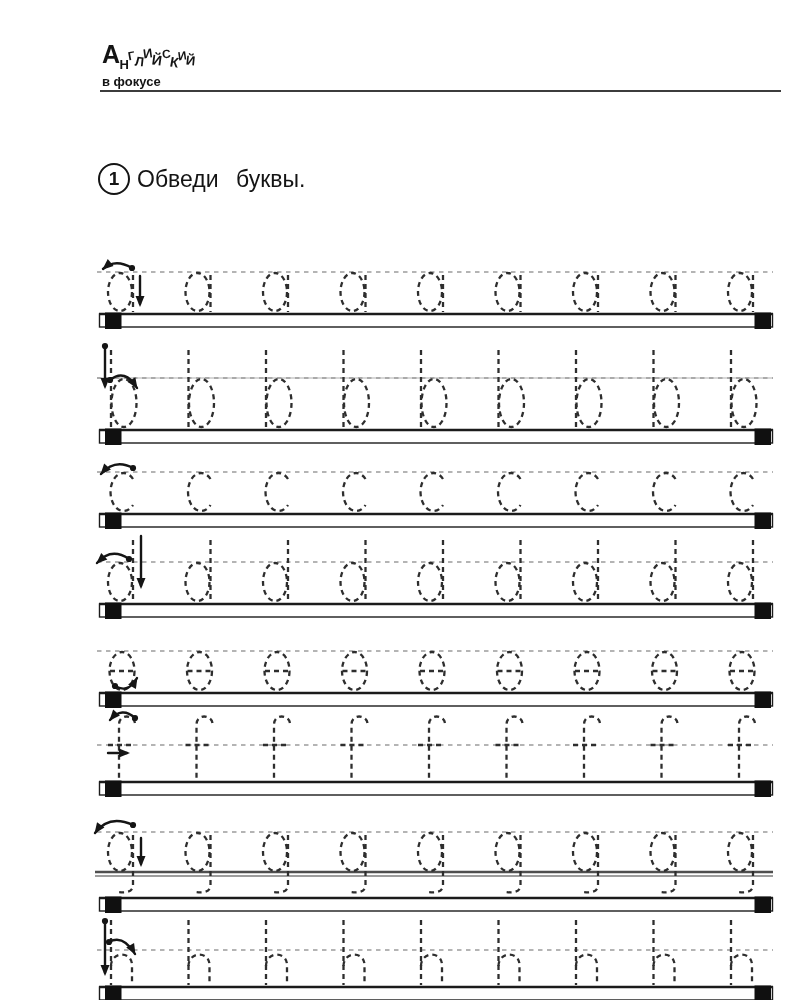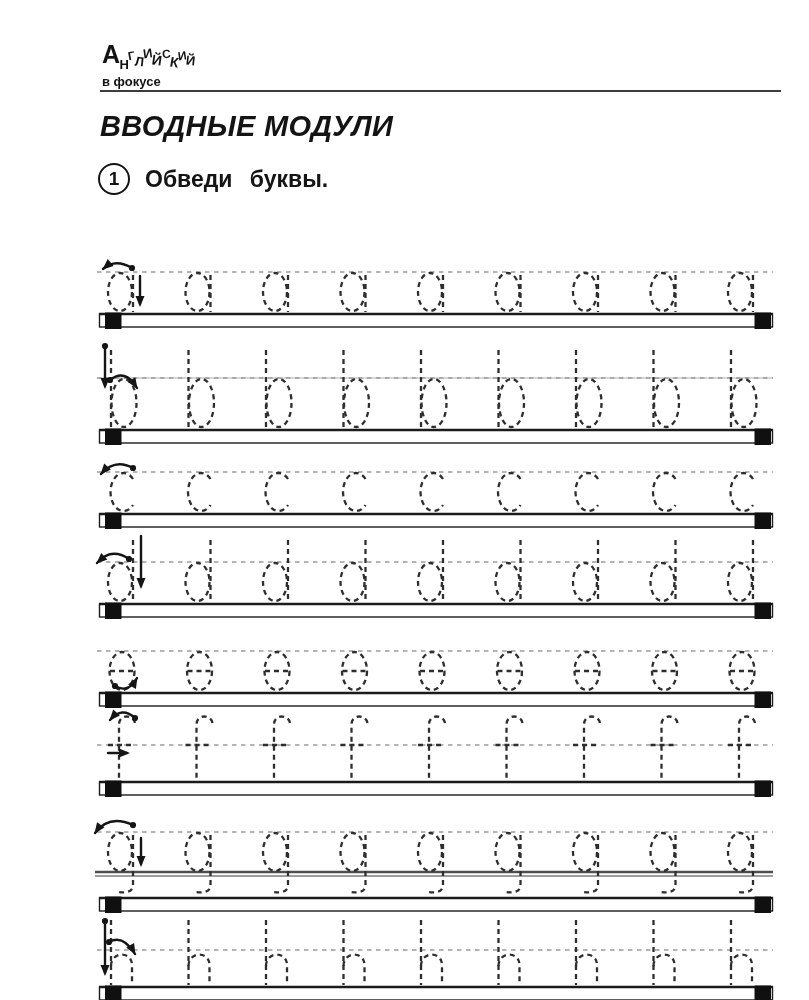--- a/index.html
+++ b/index.html
@@ -17,37 +17,36 @@
 
   .divider{position:absolute;left:100px;top:90px;width:681px;height:2.4px;background:#3c3c3c;}
 
   .page-title{position:absolute;left:100px;top:110px;font-size:29px;font-weight:800;
     font-style:italic;color:var(--ink);letter-spacing:0.3px;}
 
   .task-line{position:absolute;left:98px;top:163px;display:flex;align-items:center;}
   .task-badge{width:28px;height:28px;border:2.6px solid var(--ink);border-radius:50%;
     display:flex;align-items:center;justify-content:center;font-size:19px;font-weight:800;
     color:var(--ink);flex:0 0 auto;}
-  .task-text{margin-left:15px;font-size:23px;font-weight:700;color:var(--ink);word-spacing:11px;}
+  .task-text{margin-left:7px;font-size:23px;font-weight:400;color:var(--ink);word-spacing:11px;}
 
   .row-wrap{position:absolute;left:95px;width:684px;}
   .row-wrap svg{display:block;}
 </style>
 </head>
 <body>
 <div id="page">
 
   <div class="logo">
     <div class="logo-top" id="logo-top"><span class="ch" style="font-size:25px;transform:translateY(0px) rotate(0deg)">А</span><span class="ch" style="font-size:13px;transform:translateY(6px) rotate(0deg)">н</span><span class="ch" style="font-size:12px;transform:translateY(-3px) rotate(-10deg)">г</span><span class="ch" style="font-size:13px;transform:translateY(3px) rotate(6deg)">л</span><span class="ch" style="font-size:13px;transform:translateY(-5px) rotate(-8deg)">и</span><span class="ch" style="font-size:14px;transform:translateY(2px) rotate(8deg)">й</span><span class="ch" style="font-size:12px;transform:translateY(-5px) rotate(-6deg)">с</span><span class="ch" style="font-size:14px;transform:translateY(4px) rotate(10deg)">к</span><span class="ch" style="font-size:12px;transform:translateY(-3px) rotate(-8deg)">и</span><span class="ch" style="font-size:13px;transform:translateY(2px) rotate(6deg)">й</span></div>
     <div class="logo-bottom">в фокусе</div>
   </div>
 
   <div class="divider"></div>
 
-  <div class="page-title">ВВОДНЫЕ МОДУЛИ</div>
 
   <div class="task-line">
     <div class="task-badge">
       <span>1</span>
     </div>
     <div class="task-text">Обведи буквы.</div>
   </div>
 
   <div id="rows">
       <div class="row-wrap" style="top: 250px;">

